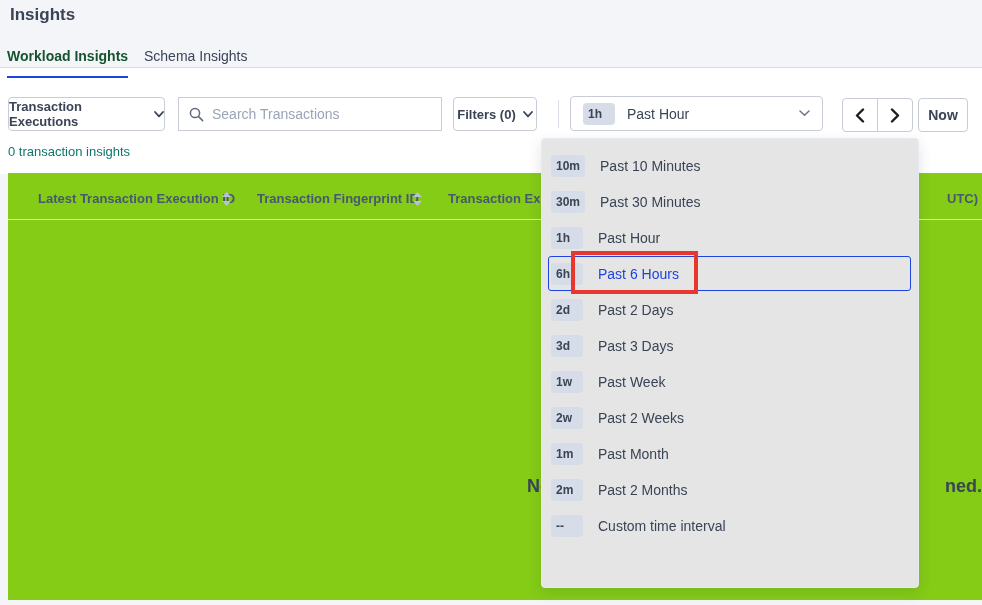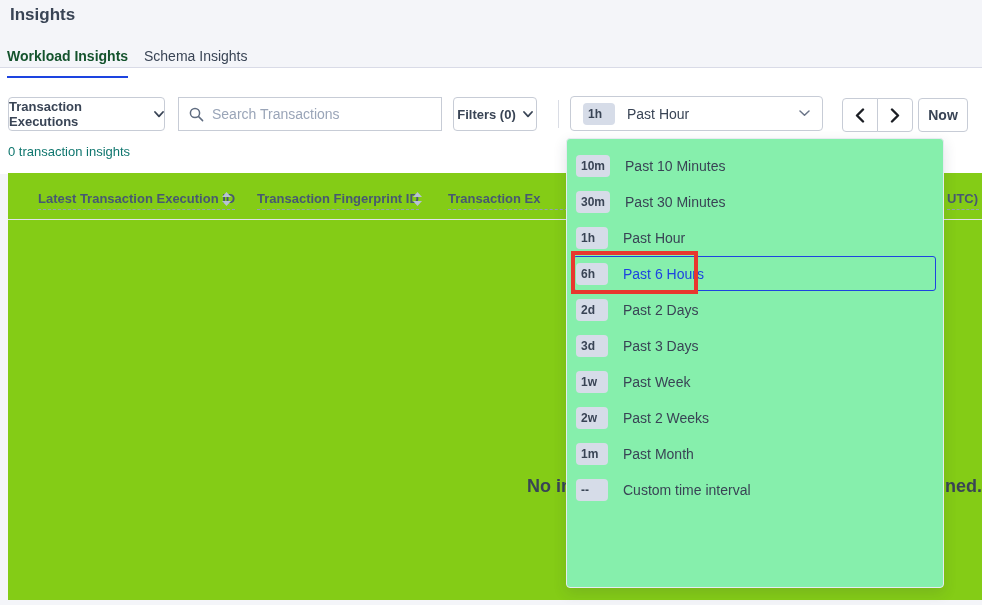--- a/index.html
+++ b/index.html
@@ -60,22 +60,22 @@
   #col-3 { left:939px; } #col-3 .lbl { min-width:32px; }
   .sort-icon { position:absolute; top:19px; cursor:pointer; }
   #sort-0 { left:214px; } #sort-1 { left:405px; }
 
   .empty-frag { position:absolute; top:303px; font-size:18px; font-weight:700; color:#394455;
                 white-space:nowrap; z-index:1; }
   #empty-left  { left:519px; }
   #empty-right { left:937px; }
 
   
-  #time-dropdown { position:absolute; left:566px; top:138px; width:378px; height:450px;
-                   background:#86efac; border:1px solid #e7eaf1; border-radius:4px;
+  #time-dropdown { position:absolute; left:541px; top:138px; width:378px; height:450px;
+                   background:#e5e5e5; border:1px solid #e7eaf1; border-radius:4px;
                    box-shadow:0 5px 14px rgba(40,50,70,.14); z-index:10;
                    padding:9px 0; display:flex; flex-direction:column; }
   .dd-item { position:relative; height:36px; display:flex; align-items:center;
              padding-left:9px; gap:15px; cursor:pointer; }
   .dd-item .dd-label { font-size:14px; color:#394455; }
   .dd-item.selected .dd-label { color:#1d44e0; }
   .sel-ring { position:absolute; left:6px; right:7px; top:0; bottom:1px;
               border:1px solid #1d44e0; border-radius:3px; pointer-events:none; }
 
   
@@ -207,18 +207,22 @@
   </div>
   <div class="dd-item">
     <span class="time-badge">2w</span>
     <span class="dd-label">Past 2 Weeks</span>
   </div>
   <div class="dd-item">
     <span class="time-badge">1m</span>
     <span class="dd-label">Past Month</span>
   </div>
   <div class="dd-item">
+    <span class="time-badge">2m</span>
+    <span class="dd-label">Past 2 Months</span>
+  </div>
+  <div class="dd-item">
     <span class="time-badge">--</span>
     <span class="dd-label">Custom time interval</span>
   </div>
 </div>
 
 <div id="annotation-box"></div>
 
 </body></html>

